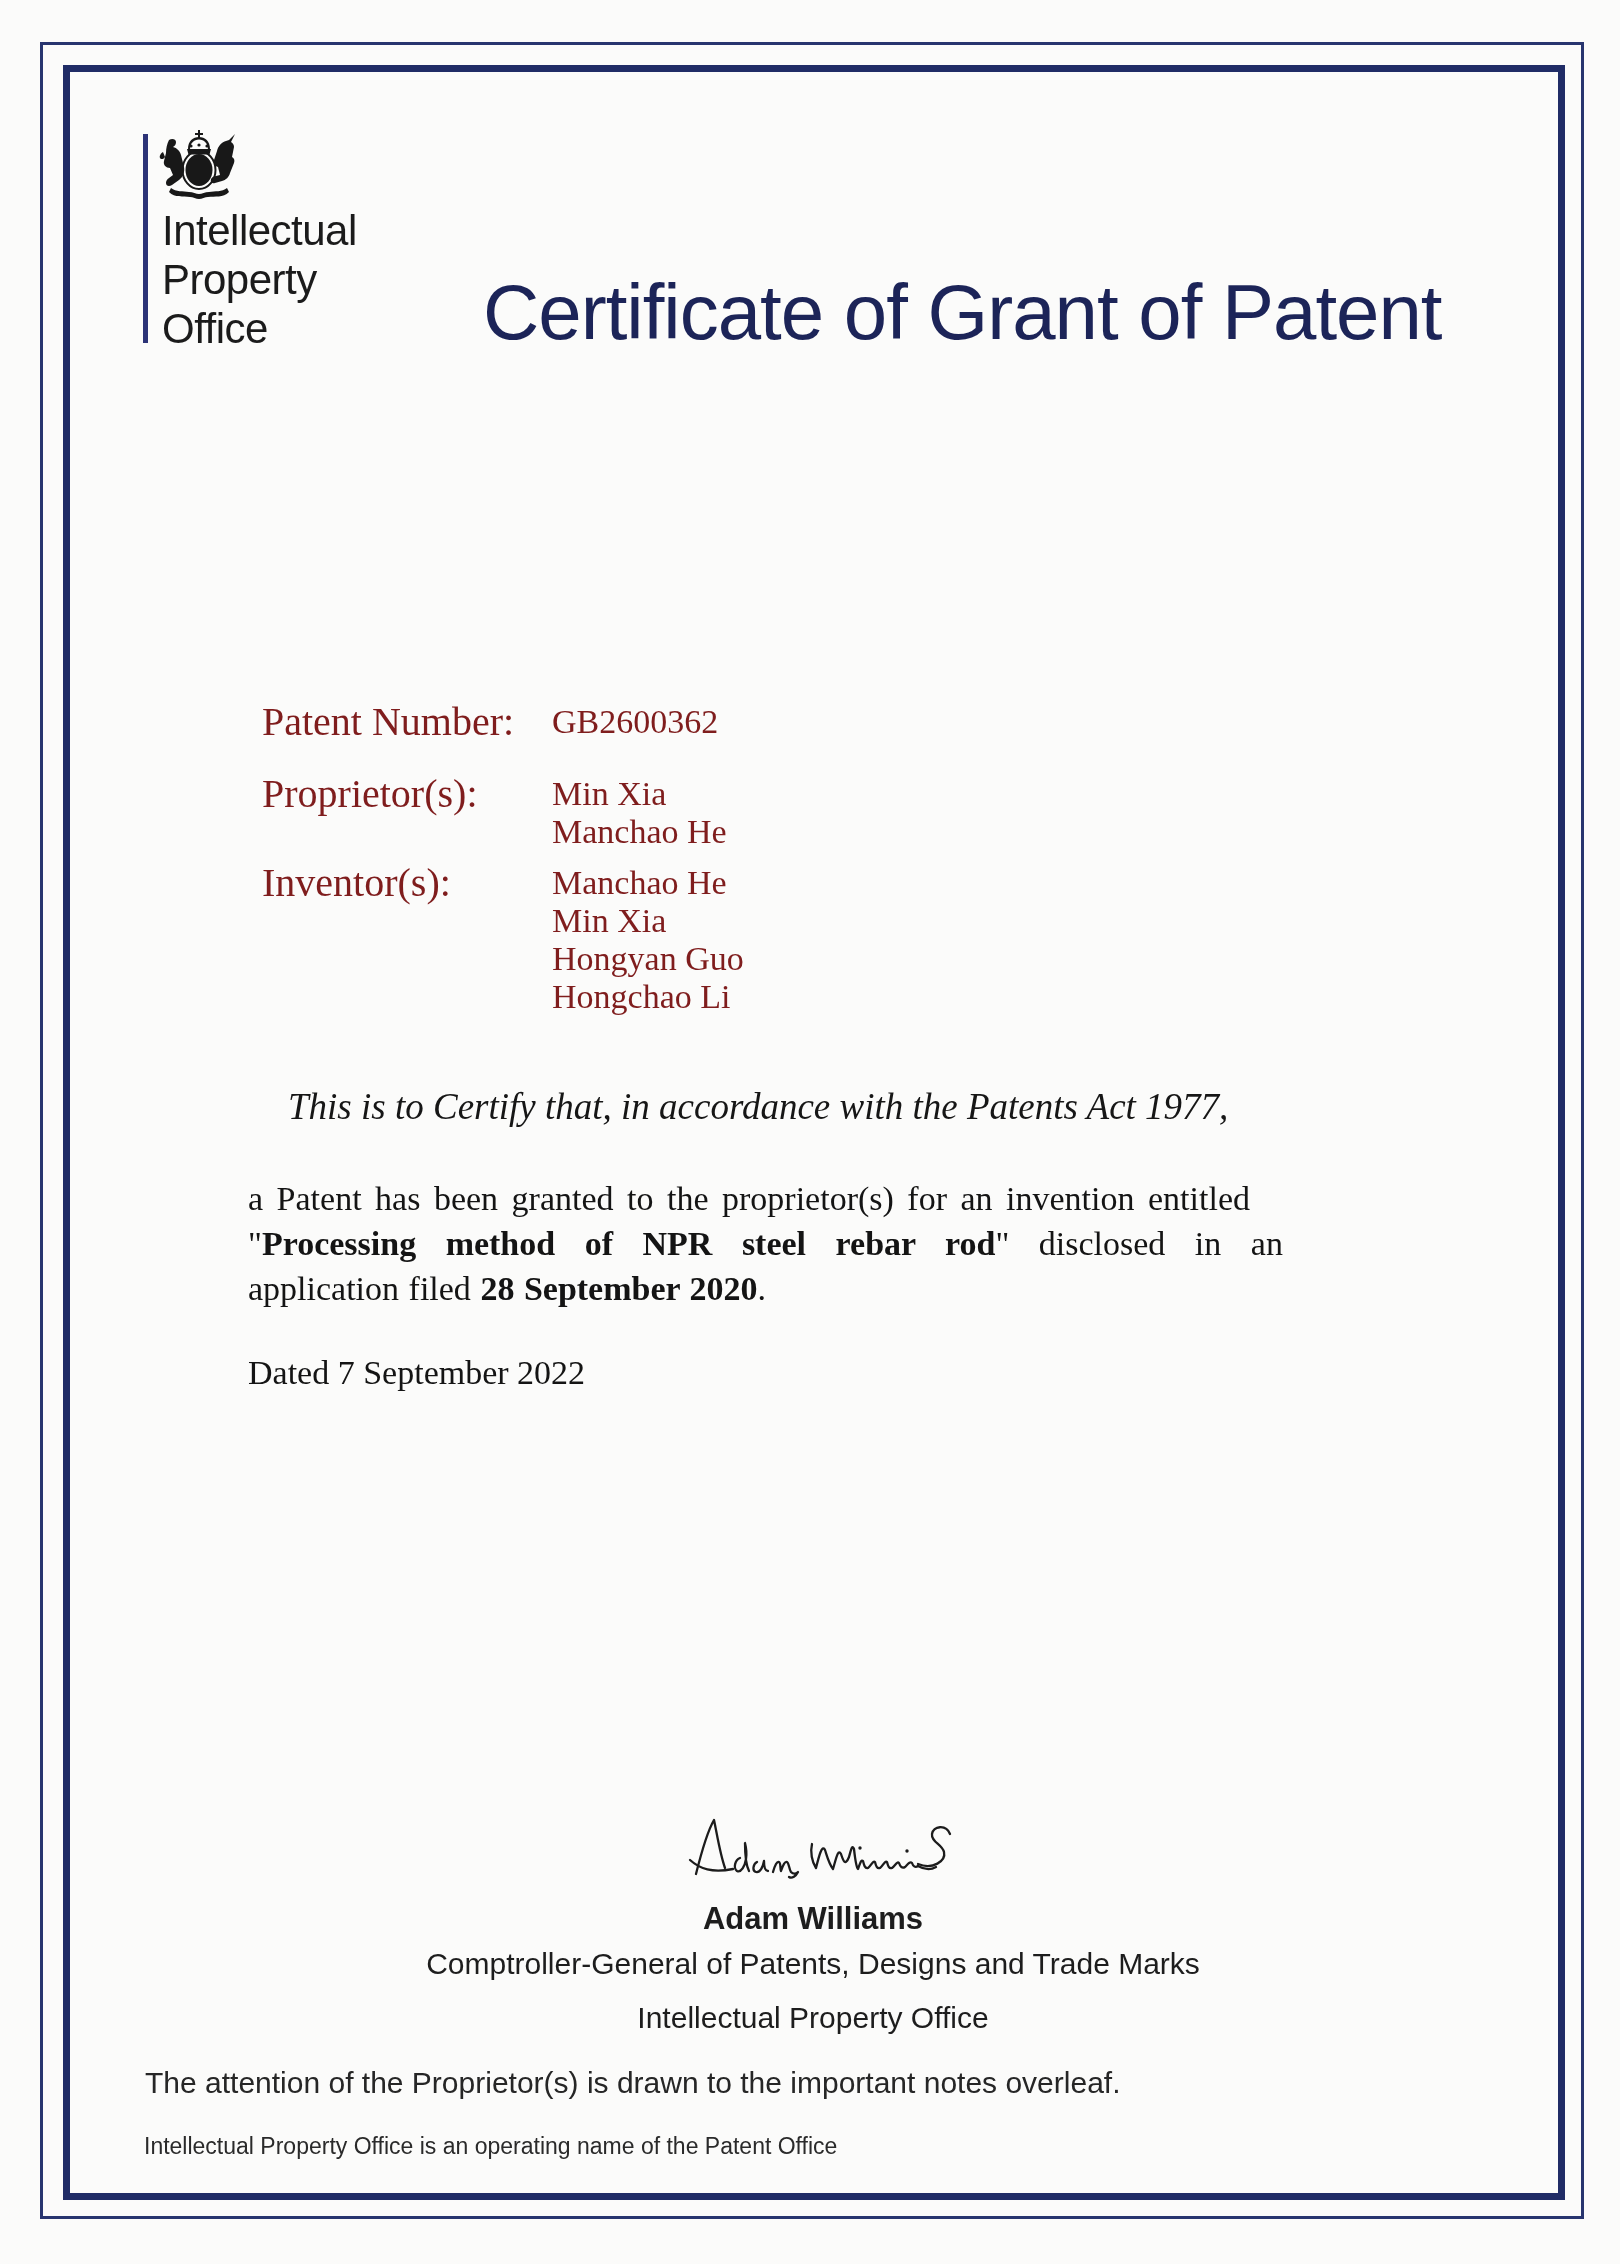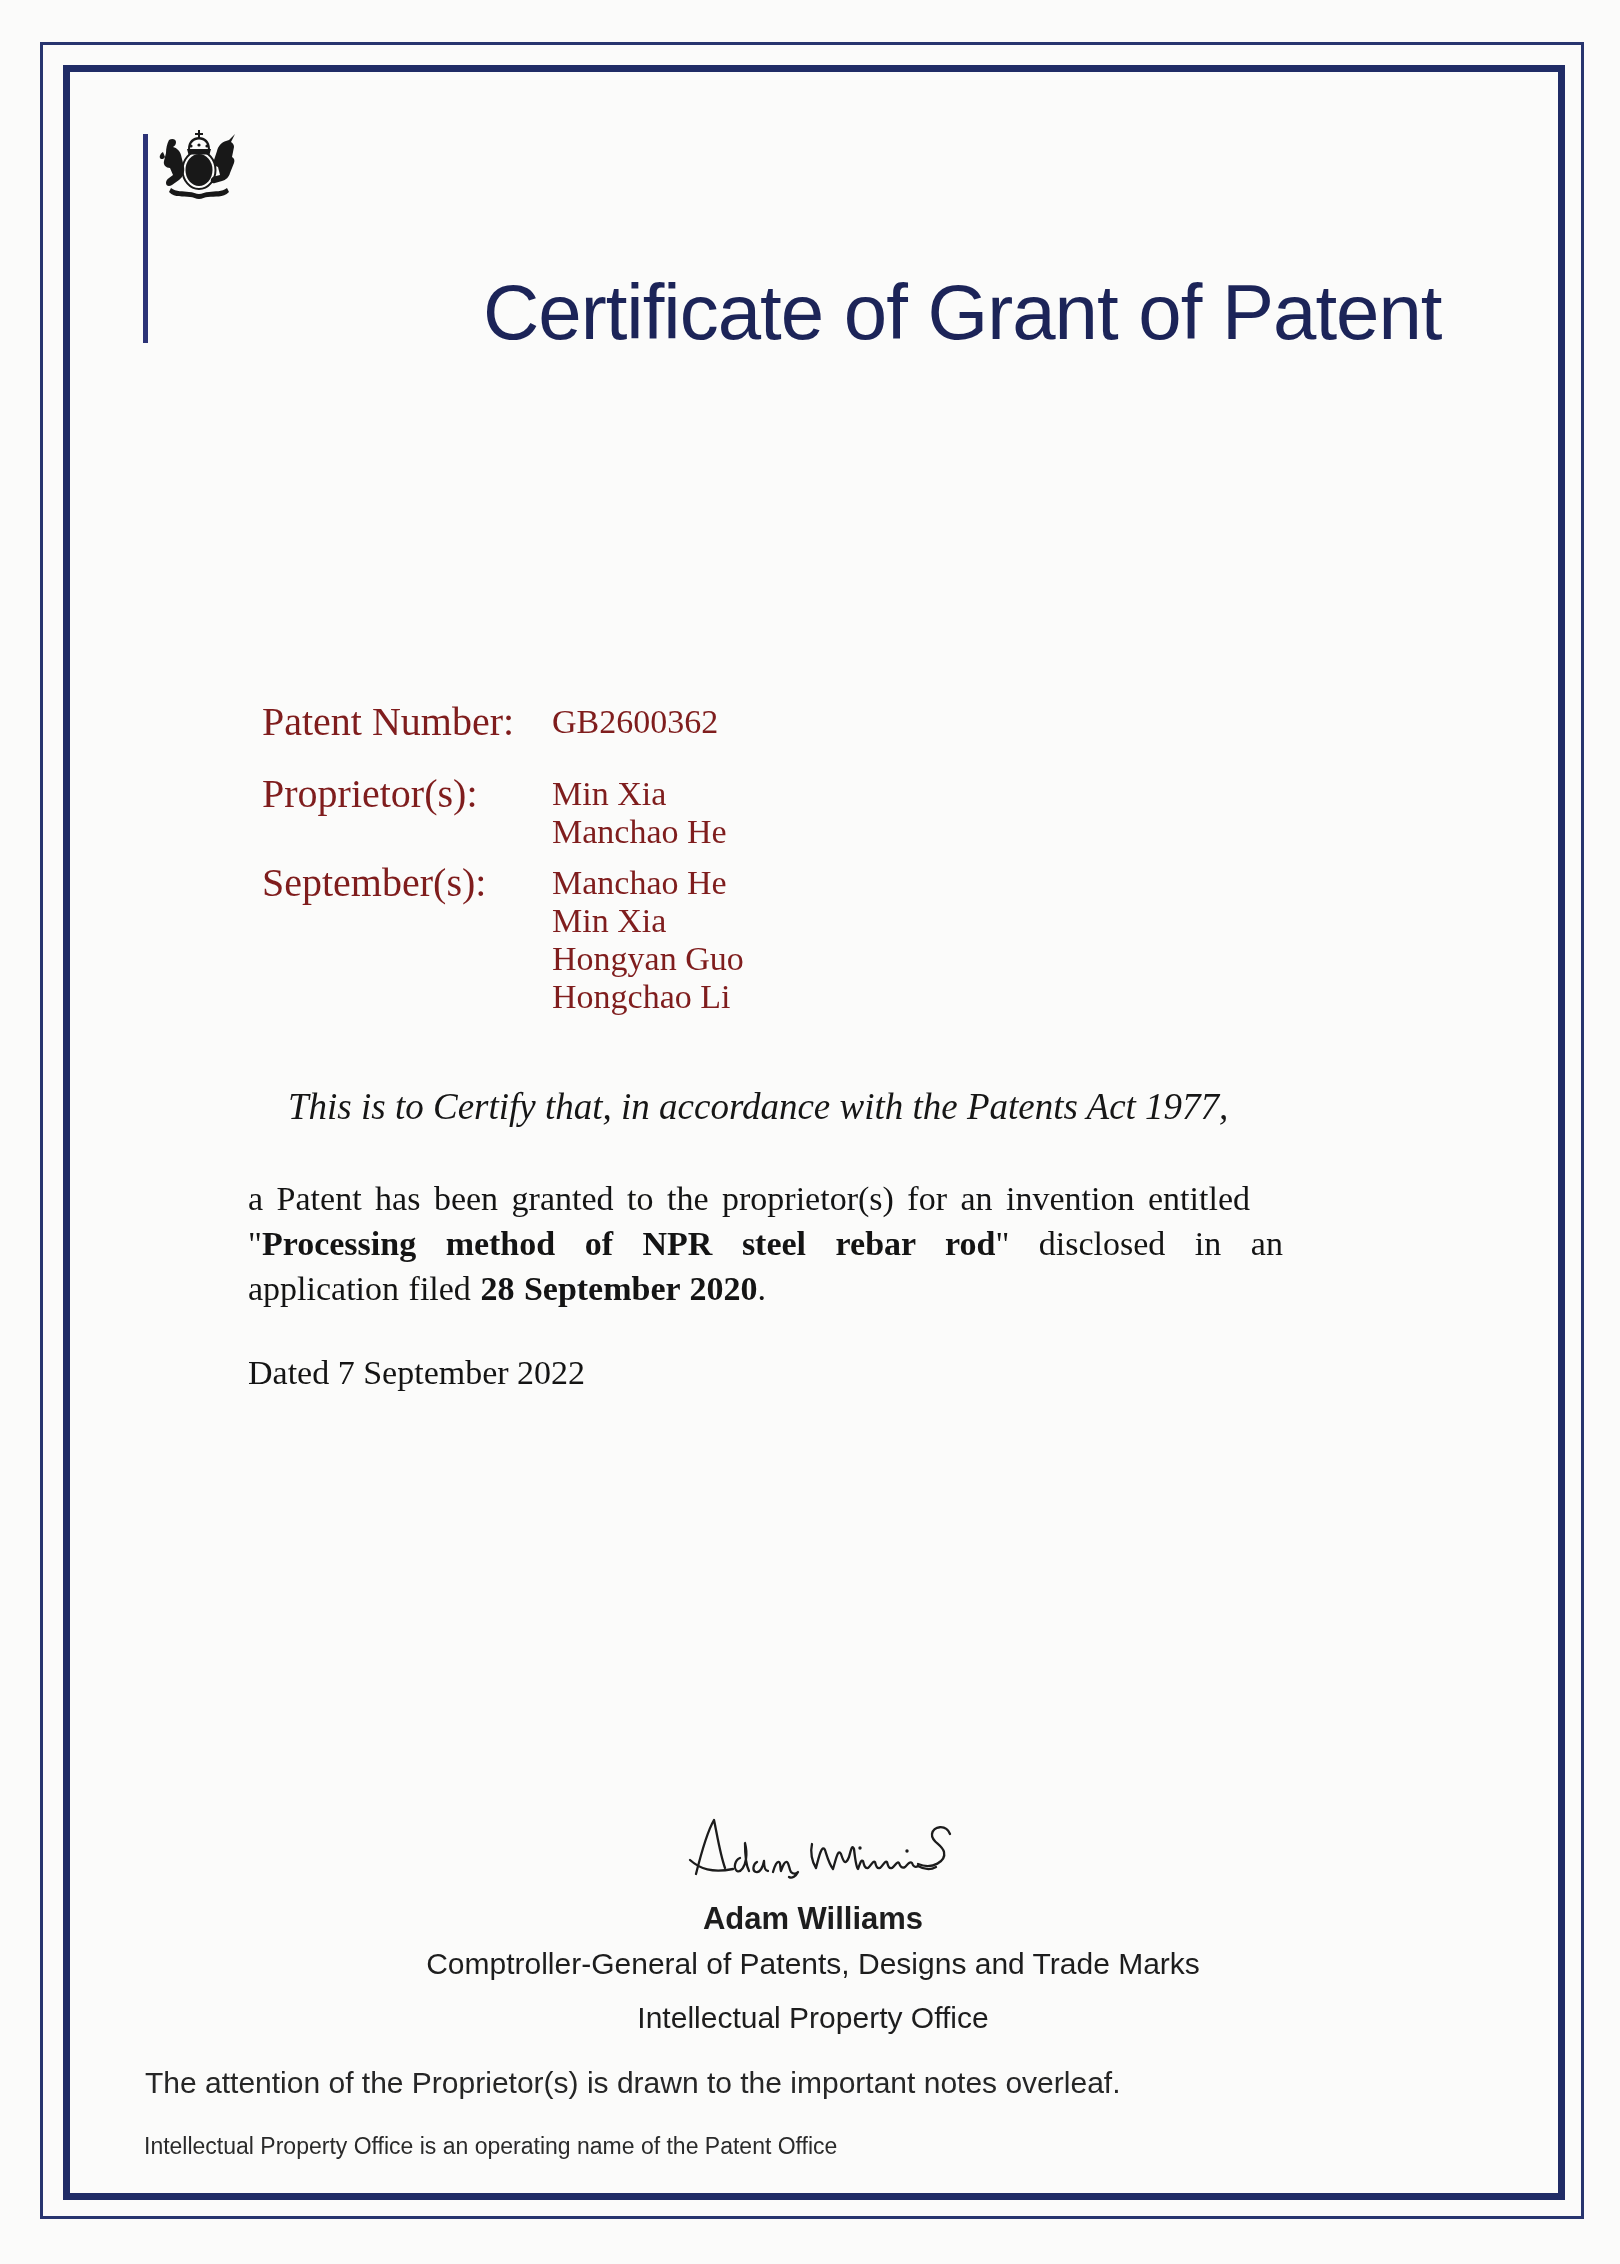--- a/index.html
+++ b/index.html
@@ -71,39 +71,44 @@
         <circle cx="42" cy="15" r="1.6"></circle>
         <circle cx="50" cy="16" r="1.6"></circle>
       <ellipse cx="42" cy="40" rx="13.5" ry="16"></ellipse>
       <ellipse cx="42" cy="40" rx="16.5" ry="19" fill="none" stroke="#181818" stroke-width="2"></ellipse>
       <path d="M12,10 c3,-2 7,-1 7,2 c0,2 -1,4 -3,5 c4,1 7,4 8,8 l3,12 c1,5 -1,10 -5,13 l-7,5 c-3,2 -6,1 -6,-2 c0,-2 1,-4 3,-5 l4,-3 -3,-7 c-4,0 -7,-3 -6,-7 l2,-8 c0,-5 1,-9 3,-13 z"></path>
       <path d="M6,22 c-2,1 -4,4 -3,6 c1,2 4,1 5,-1 z"></path>
       <path d="M72,10 l6,-6 -4,8 c2,1 3,3 3,5 l-2,10 c2,1 3,3 2,6 l-4,10 c-1,4 -4,7 -8,8 l-7,2 c-3,1 -5,-1 -4,-4 c1,-2 3,-3 5,-3 l4,-1 -2,-8 c-3,-1 -5,-4 -4,-7 l3,-9 c1,-5 5,-9 9,-10 z"></path>
       <path d="M12,62 c6,6 14,4 21,5 c3,0 6,2 9,2 c3,0 6,-2 9,-2 c7,-1 15,1 21,-5 l-2,-4 c-5,4 -12,3 -18,4 c-4,0 -7,2 -10,2 c-3,0 -6,-2 -10,-2 c-6,-1 -13,0 -18,-4 z"></path>
     </g>
   </svg>
+  <div class="logo-text">
+    <div>Intellectual</div>
+    <div>Property</div>
+    <div>Office</div>
+  </div>
 
   <h1 class="title">Certificate of Grant of Patent</h1>
 
   <div class="details" id="details">
       <div class="det-row">
         <div class="det-label">Patent Number:</div>
         <div class="det-values">
           <div>GB2600362</div>
         </div>
       </div>
       <div class="det-row">
         <div class="det-label">Proprietor(s):</div>
         <div class="det-values">
           <div>Min Xia</div>
           <div>Manchao He</div>
         </div>
       </div>
       <div class="det-row">
-        <div class="det-label">September(s):</div>
+        <div class="det-label">Inventor(s):</div>
         <div class="det-values">
           <div>Manchao He</div>
           <div>Min Xia</div>
           <div>Hongyan Guo</div>
           <div>Hongchao Li</div>
         </div>
       </div>
     </div>
 
   <div class="intro">This is to Certify that, in accordance with the Patents Act 1977,</div>

